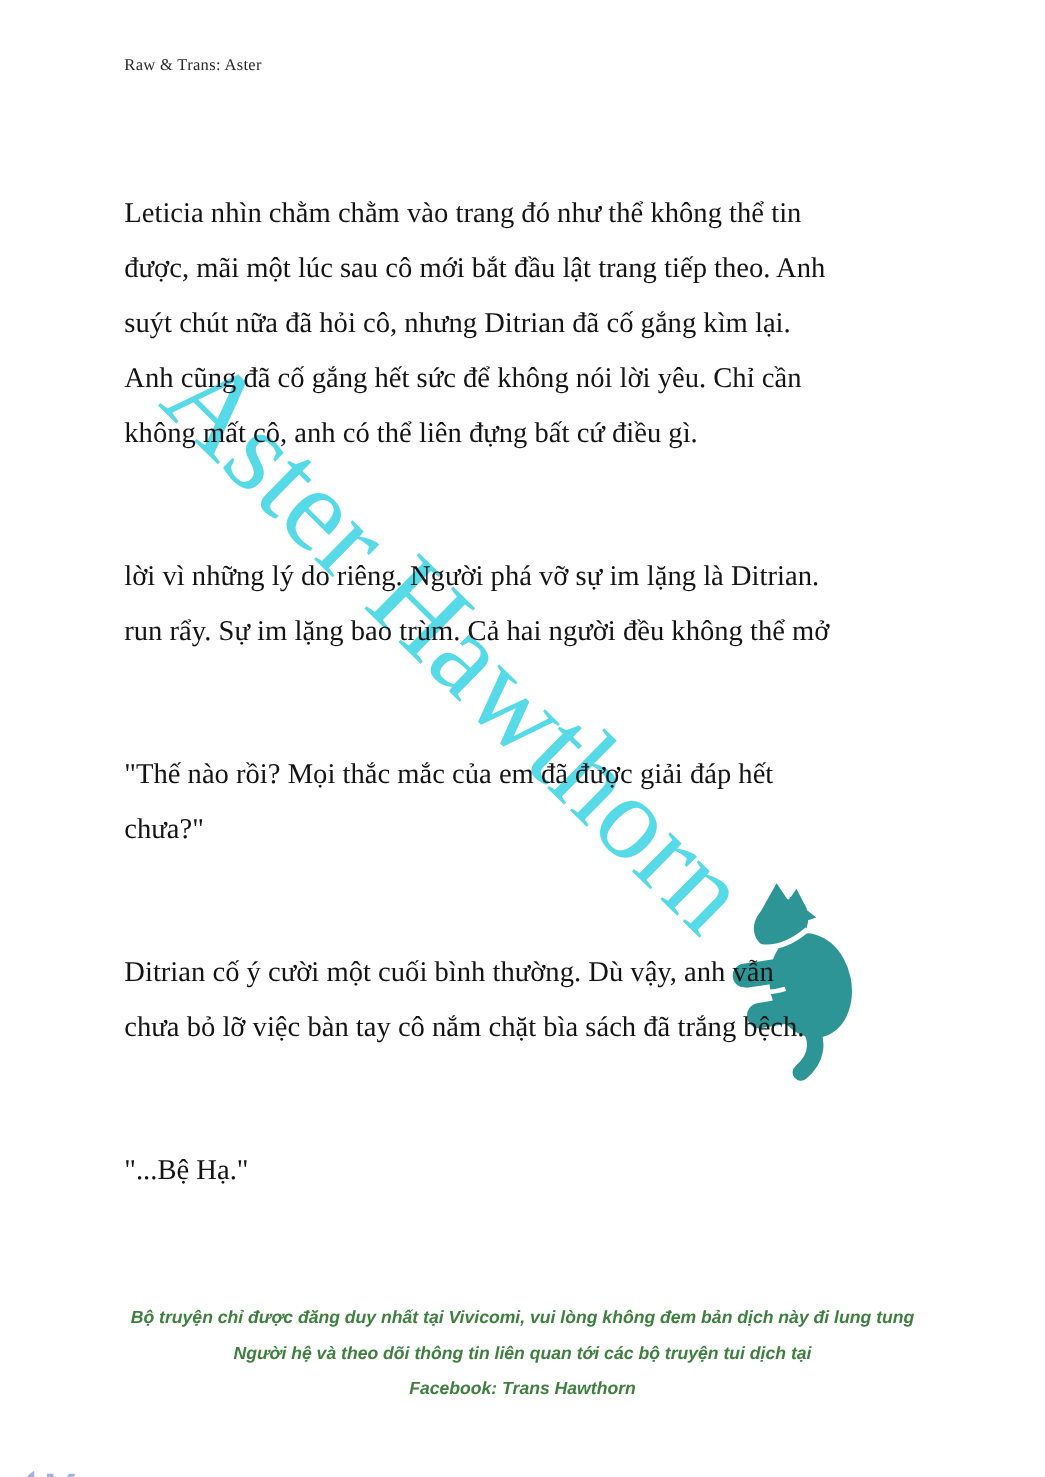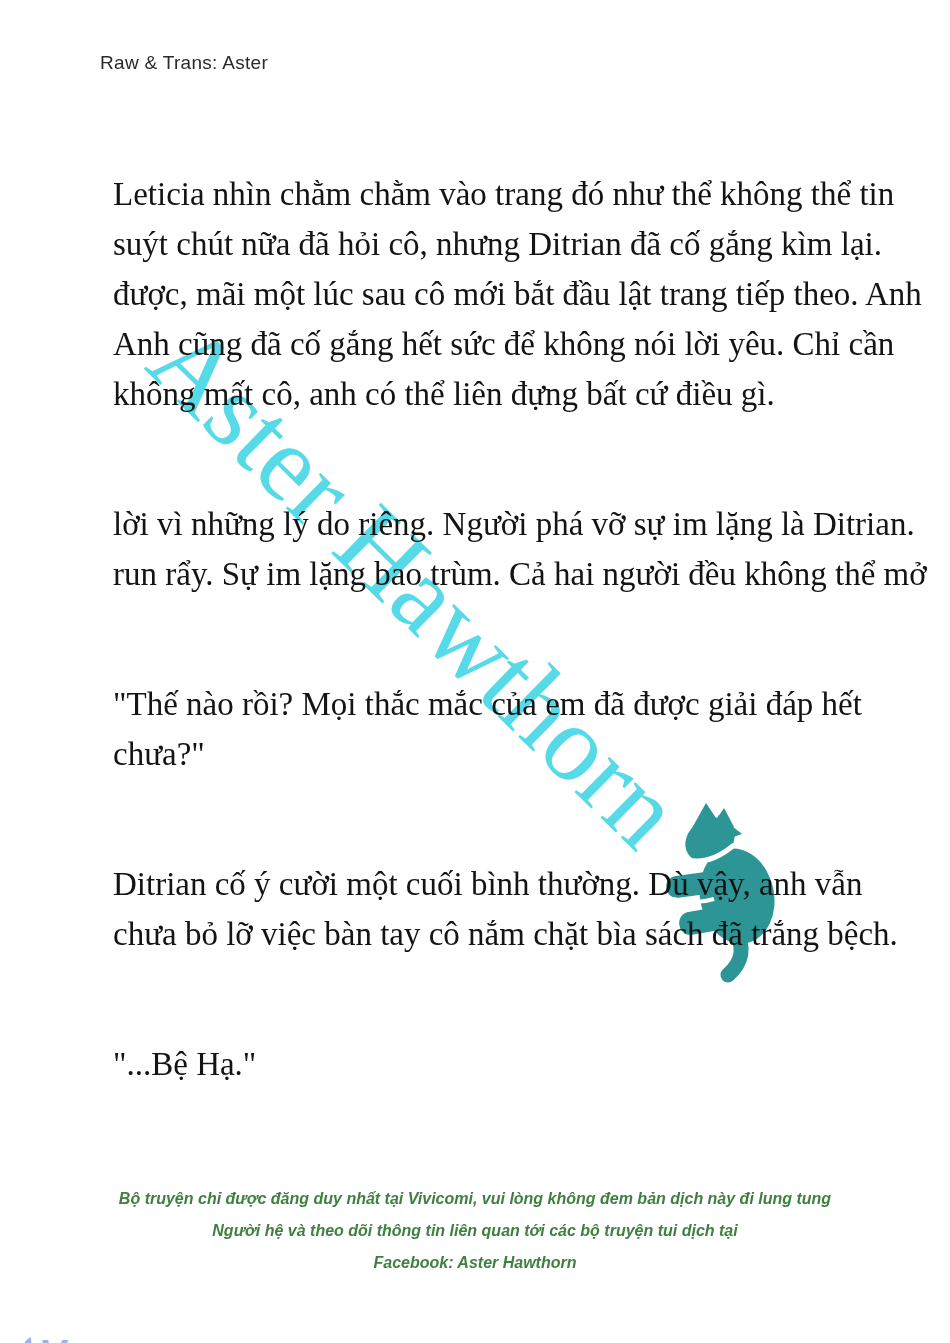--- a/index.html
+++ b/index.html
@@ -25,30 +25,30 @@
     position:absolute;left:0;top:0;width:950px;height:1343px;
     z-index:0;pointer-events:none;
   }
   .watermark-text{
     font-family:"Liberation Serif","DejaVu Serif",serif;
     font-size:108px;
     fill:var(--watermark);
     opacity:0.95;
   }
   .header{
-    position:absolute;left:100px;top:52px;z-index:2;
-    font-family:Liberation Sans, sans-serif;
-    font-size:19px;color:#2a2a2a;letter-spacing:0.3px;
+    position:absolute;left:113px;top:52px;z-index:2;
+    font-family:Liberation Serif, serif;
+    font-size:15px;color:#2a2a2a;letter-spacing:0.3px;
   }
   .body-text{
     position:absolute;left:113px;top:169px;width:730px;z-index:2;
   }
   .para{margin:0 0 80px 0;}
   .line{
-    font-size:33px;line-height:50px;white-space:nowrap;
+    font-size:26px;line-height:50px;white-space:nowrap;
     color:var(--body-text);
   }
   .footer{
     position:absolute;left:0;top:1183px;width:950px;z-index:2;
     text-align:center;
     font-family:"Liberation Sans","DejaVu Sans",sans-serif;
     font-style:italic;font-weight:bold;
     font-size:16px;line-height:32px;
     color:var(--footer-green);
   }
@@ -91,22 +91,22 @@
       <path d="M 24,59 Q 48,67 74,45" stroke="#ffffff" stroke-width="5" fill="none"></path>
       <path d="M 13,99 Q 35,105 54,99" stroke="#ffffff" stroke-width="4" fill="none"></path>
     </g>
   </svg>
 
   <div class="header">Raw &amp; Trans: Aster</div>
 
   <div class="body-text">
     <div class="para">
       <div class="line">Leticia nhìn chằm chằm vào trang đó như thể không thể tin</div>
+      <div class="line">được, mãi một lúc sau cô mới bắt đầu lật trang tiếp theo. Anh</div>
       <div class="line">suýt chút nữa đã hỏi cô, nhưng Ditrian đã cố gắng kìm lại.</div>
-      <div class="line">được, mãi một lúc sau cô mới bắt đầu lật trang tiếp theo. Anh</div>
       <div class="line">Anh cũng đã cố gắng hết sức để không nói lời yêu. Chỉ cần</div>
       <div class="line">không mất cô, anh có thể liên đựng bất cứ điều gì.</div>
     </div>
     <div class="para">
       <div class="line">lời vì những lý do riêng. Người phá vỡ sự im lặng là Ditrian.</div>
       <div class="line">run rẩy. Sự im lặng bao trùm. Cả hai người đều không thể mở</div>
     </div>
     <div class="para">
       <div class="line">"Thế nào rồi? Mọi thắc mắc của em đã được giải đáp hết</div>
       <div class="line">chưa?"</div>
@@ -116,21 +116,21 @@
       <div class="line">chưa bỏ lỡ việc bàn tay cô nắm chặt bìa sách đã trắng bệch.</div>
     </div>
     <div class="para">
       <div class="line">"...Bệ Hạ."</div>
     </div>
   </div>
 
   <div class="footer">
     <div>Bộ truyện chỉ được đăng duy nhất tại Vivicomi, vui lòng không đem bản dịch này đi lung tung</div>
     <div>Người hệ và theo dõi thông tin liên quan tới các bộ truyện tui dịch tại</div>
-    <div>Facebook: Aster Hawthorn</div>
+    <div>Facebook: Trans Hawthorn</div>
   </div>
 
   <div class="logo">
     <svg class="logo-leaf" viewBox="0 0 18 26">
       <path d="M 9,25 C 1,17 0,7 11,1 C 11,10 14,16 9,25 Z" fill="var(--logo-blue)"></path>
     </svg>
     <span class="logo-word">Vcomycs</span>
   </div>
 
 </div>

